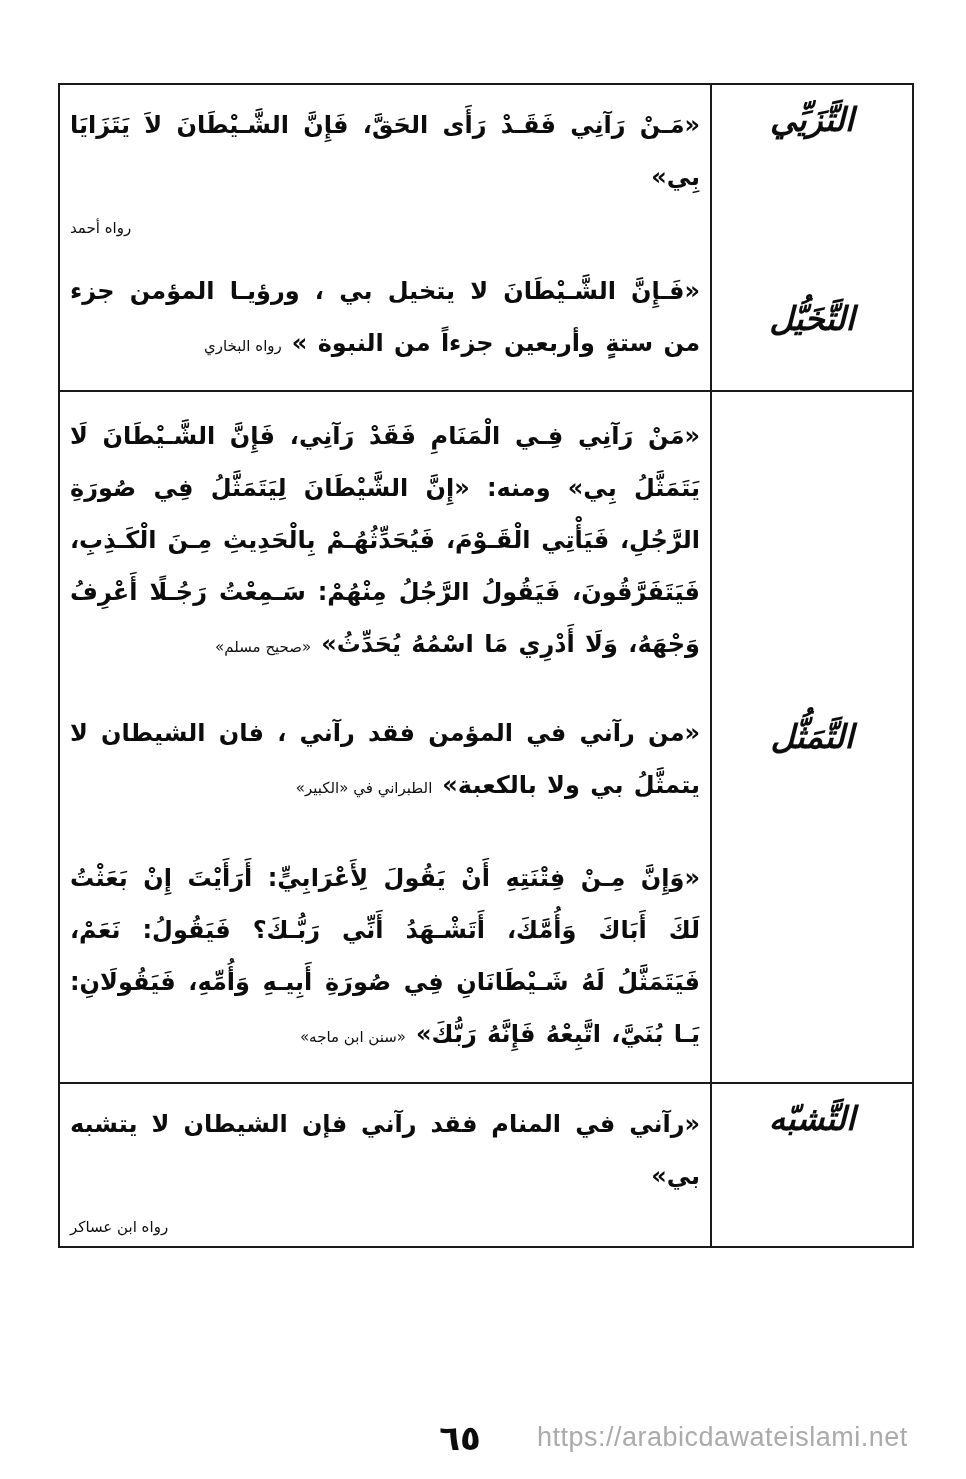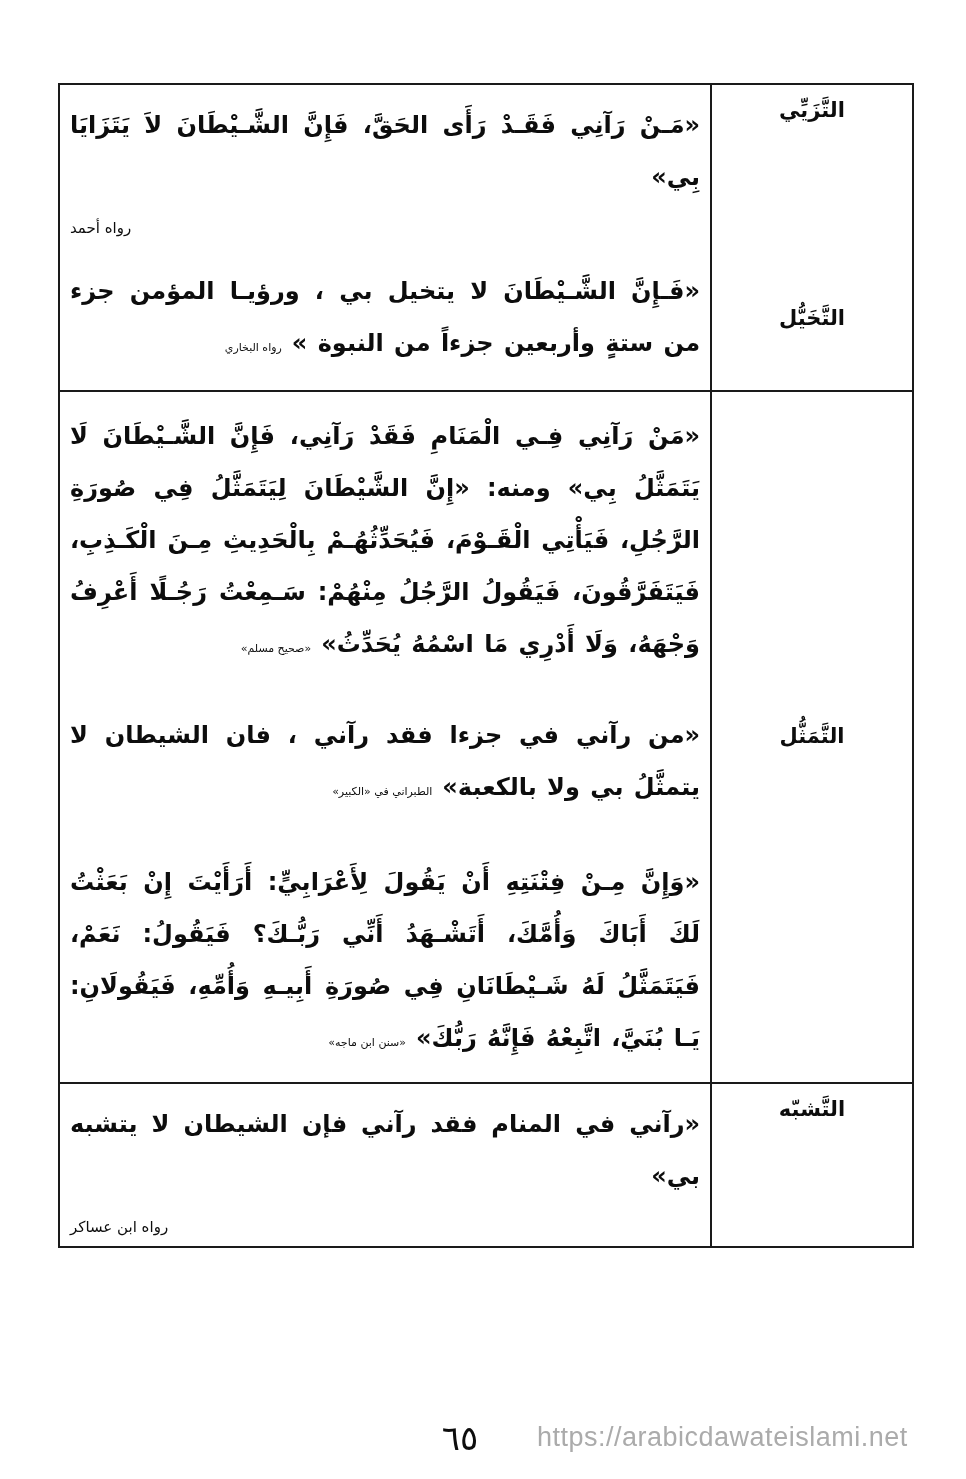--- a/index.html
+++ b/index.html
@@ -36,62 +36,63 @@
     text-align: center;
   }
   td.text-cell {
     width: 630px;
     padding: 8px 9px 6px 9px;
   }
   .no-bb { border-bottom: none !important; }
   .no-bt { border-top: none !important; }
   .v-mid { vertical-align: middle !important; }
   .label {
-    font-size: 21px;
+    font-size: 33px;
     font-weight: bold;
     line-height: 1.5;
+    font-style: italic;
   }
   .pad-top-lg { padding-top: 22px; }
   .pad-top-sm { padding-top: 16px; margin-top: 24px; }
   .hadith {
     font-size: 24px;
     font-weight: bold;
     line-height: 52px;
     text-align: justify;
     word-spacing: 2px;
     margin: 0;
     direction: rtl;
   }
   .hadith.first { margin-top: 4px; }
   .hadith.mt-a { margin-top: 8px; }
   .hadith.mt-b { margin-top: 34px; }
   .hadith.mt-c { margin-top: 38px; }
   .cite-inline {
-    font-size: 11px;
+    font-size: 15px;
     font-weight: normal;
     word-spacing: normal;
     margin-inline-start: 10px;
     white-space: nowrap;
   }
   .cite-line {
     font-size: 15px;
     font-weight: normal;
     margin-top: 16px;
     padding-inline-start: 14px;
     direction: rtl;
     text-align: left;
   }
   .page-number {
     position: absolute;
     left: 428px;
     top: 1418px;
     width: 64px;
     text-align: center;
     font-size: 34px;
-    font-weight: normal;
+    font-weight: bold;
     direction: rtl;
   }
   .watermark-url {
     position: absolute;
     left: 537px;
     top: 1422px;
     font-size: 27px;
     letter-spacing: 0.5px;
     color: #ababab;
     font-family: Liberation Sans, sans-serif;
@@ -124,21 +125,21 @@
         <p class="hadith mt-a"><span>«فَـإِنَّ الشَّـيْطَانَ لا يتخيل بي ، ورؤيـا المؤمن جزء من ستةٍ وأربعين جزءاً من النبوة »</span><span class="cite-inline">رواه البخاري</span></p>
       </td>
     </tr>
 
     <tr>
       <td class="label-cell v-mid" style="height:670px;">
         <div class="label">التَّمَثُّل</div>
       </td>
       <td class="text-cell" style="height:670px;border-radius:11px;">
         <p class="hadith mt-a"><span>«مَنْ رَآنِي فِـي الْمَنَامِ فَقَدْ رَآنِي، فَإِنَّ الشَّـيْطَانَ لَا يَتَمَثَّلُ بِي» ومنه: «إِنَّ الشَّيْطَانَ لِيَتَمَثَّلُ فِي صُورَةِ الرَّجُلِ، فَيَأْتِي الْقَـوْمَ، فَيُحَدِّثُهُـمْ بِالْحَدِيثِ مِـنَ الْكَـذِبِ، فَيَتَفَرَّقُونَ، فَيَقُولُ الرَّجُلُ مِنْهُمْ: سَـمِعْتُ رَجُـلًا أَعْرِفُ وَجْهَهُ، وَلَا أَدْرِي مَا اسْمُهُ يُحَدِّثُ»</span><span class="cite-inline">«صحيح مسلم»</span></p>
-        <p class="hadith mt-b"><span>«من رآني في جزءا فقد رآني ، فان الشيطان لا يتمثَّلُ بي ولا بالكعبة»</span><span class="cite-inline">الطبراني في «الكبير»</span></p>
+        <p class="hadith mt-b"><span>«من رآني في المؤمن فقد رآني ، فان الشيطان لا يتمثَّلُ بي ولا بالكعبة»</span><span class="cite-inline">الطبراني في «الكبير»</span></p>
         <p class="hadith mt-c"><span>«وَإِنَّ مِـنْ فِتْنَتِهِ أَنْ يَقُولَ لِأَعْرَابِيٍّ: أَرَأَيْتَ إِنْ بَعَثْتُ لَكَ أَبَاكَ وَأُمَّكَ، أَتَشْـهَدُ أَنِّي رَبُّـكَ؟ فَيَقُولُ: نَعَمْ، فَيَتَمَثَّلُ لَهُ شَـيْطَانَانِ فِي صُورَةِ أَبِيـهِ وَأُمِّهِ، فَيَقُولَانِ: يَـا بُنَيَّ، اتَّبِعْهُ فَإِنَّهُ رَبُّكَ»</span><span class="cite-inline">«سنن ابن ماجه»</span></p>
       </td>
     </tr>
 
     <tr>
       <td class="label-cell pad-top-sm" style="height:125px;">
         <div class="label">التَّشبّه</div>
       </td>
       <td class="text-cell" style="height:125px;">
         <p class="hadith first">«رآني في المنام فقد رآني فإن الشيطان لا يتشبه بي»</p>

